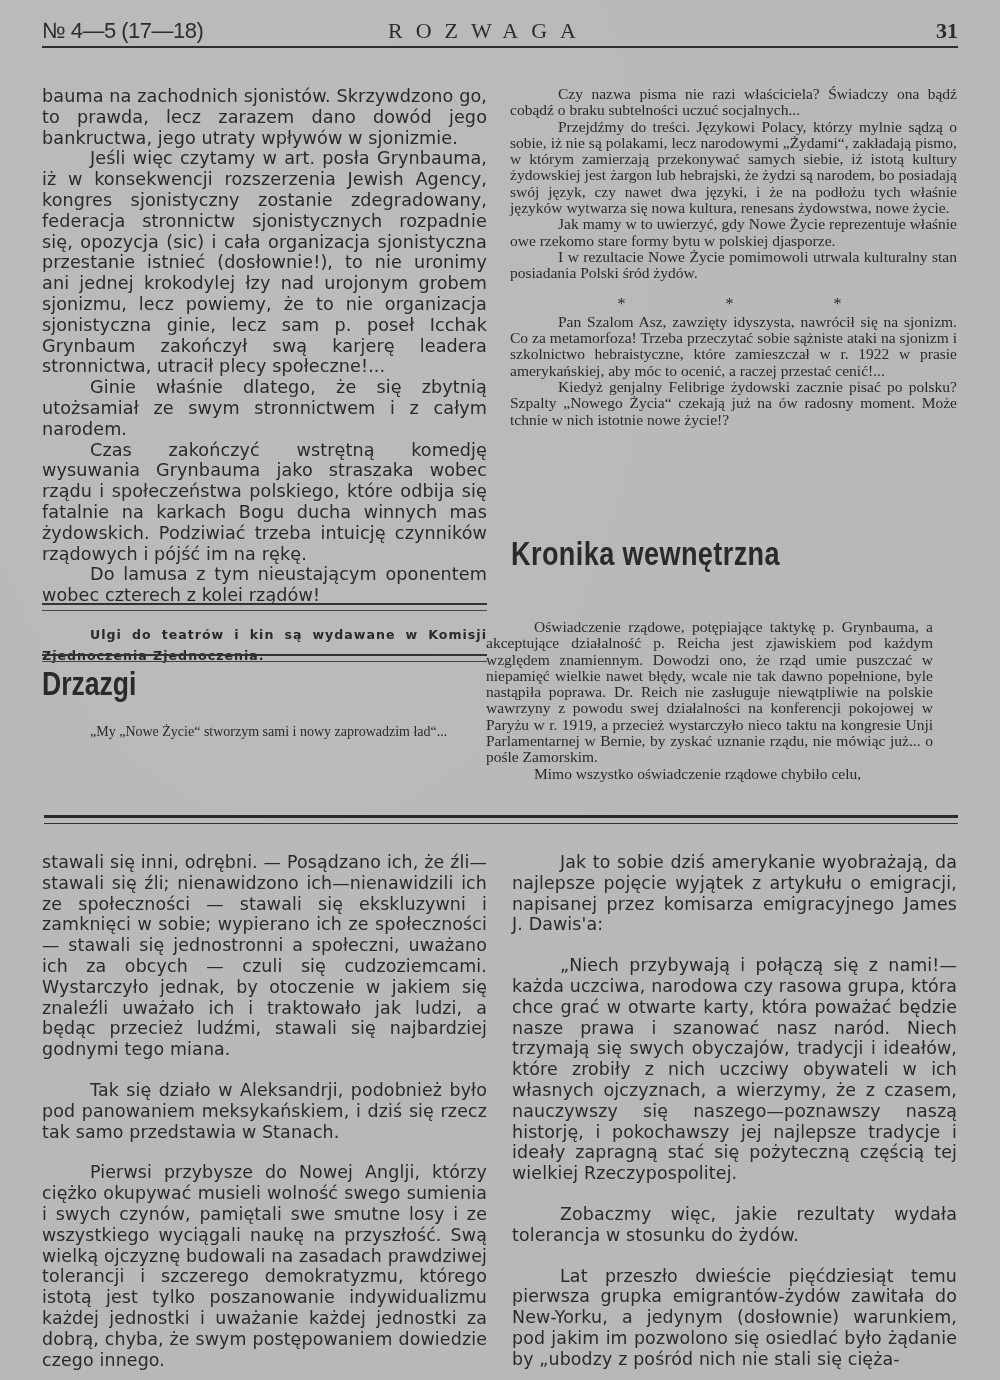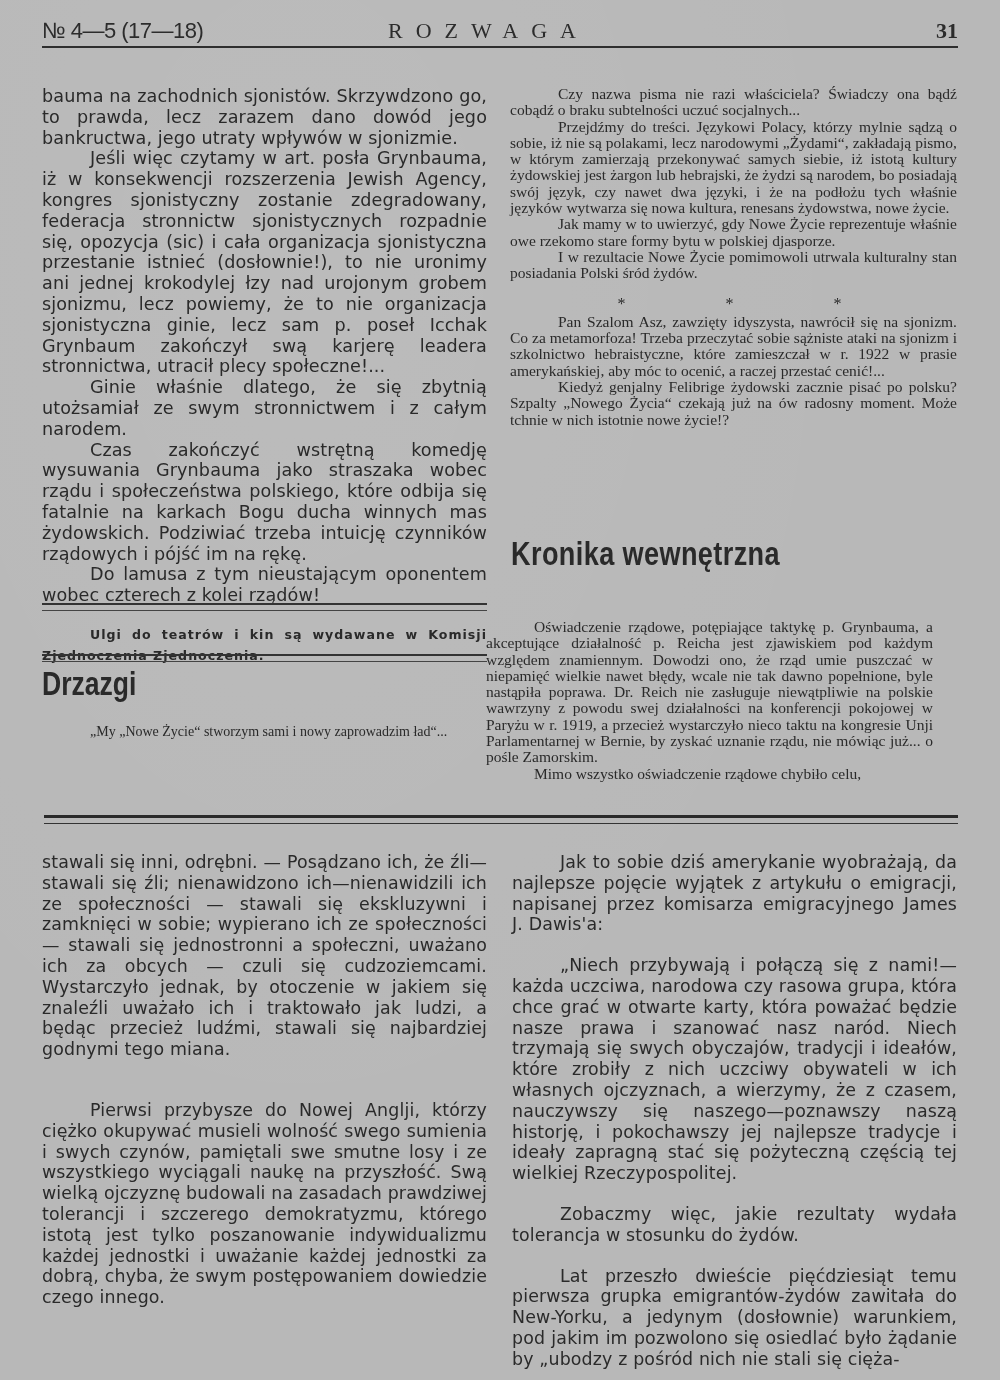--- a/index.html
+++ b/index.html
@@ -114,20 +114,21 @@
   <div class="col serif" id="c2b">
     <p class="indent">Oświadczenie rządowe, potępiające taktykę p. Grynbauma, a akceptujące działalność p. Reicha jest zjawiskiem pod każdym względem znamiennym. Dowodzi ono, że rząd umie puszczać w niepamięć wielkie nawet błędy, wcale nie tak dawno popełnione, byle nastąpiła poprawa. Dr. Reich nie zasługuje niewątpliwie na polskie wawrzyny z powodu swej działalności na konferencji pokojowej w Paryżu w r. 1919, a przecież wystarczyło nieco taktu na kongresie Unji Parlamentarnej w Bernie, by zyskać uznanie rządu, nie mówiąc już... o pośle Zamorskim.</p>
     <p class="indent">Mimo wszystko oświadczenie rządowe chybiło celu,</p>
   </div>
 
   <div class="mid-rule"></div>
 
   <div class="col sans" id="c3">
     <p>stawali się inni, odrębni. — Posądzano ich, że źli—stawali się źli; nienawidzono ich—nienawidzili ich ze społeczności — stawali się ekskluzywni i zamknięci w sobie; wypierano ich ze społeczności — stawali się jednostronni a społeczni, uważano ich za obcych — czuli się cudzoziemcami. Wystarczyło jednak, by otoczenie w jakiem się znaleźli uważało ich i traktowało jak ludzi, a będąc przecież ludźmi, stawali się najbardziej godnymi tego miana.</p>
     <div class="gap"></div>
+    <p class="indent">Tak się działo w Aleksandrji, podobnież było pod panowaniem meksykańskiem, i dziś się rzecz tak samo przedstawia w Stanach.</p>
     <div class="gap"></div>
     <p class="indent">Pierwsi przybysze do Nowej Anglji, którzy ciężko okupywać musieli wolność swego sumienia i swych czynów, pamiętali swe smutne losy i ze wszystkiego wyciągali naukę na przyszłość. Swą wielką ojczyznę budowali na zasadach prawdziwej tolerancji i szczerego demokratyzmu, którego istotą jest tylko poszanowanie indywidualizmu każdej jednostki i uważanie każdej jednostki za dobrą, chyba, że swym postępowaniem dowiedzie czego innego.</p>
   </div>
 
   <div class="col sans" id="c4">
     <p class="indent">Jak to sobie dziś amerykanie wyobrażają, da najlepsze pojęcie wyjątek z artykułu o emigracji, napisanej przez komisarza emigracyjnego James J. Dawis'a:</p>
     <div class="gap"></div>
     <p class="indent">„Niech przybywają i połączą się z nami!— każda uczciwa, narodowa czy rasowa grupa, która chce grać w otwarte karty, która poważać będzie nasze prawa i szanować nasz naród. Niech trzymają się swych obyczajów, tradycji i ideałów, które zrobiły z nich uczciwy obywateli w ich własnych ojczyznach, a wierzymy, że z czasem, nauczywszy się naszego—poznawszy naszą historję, i pokochawszy jej najlepsze tradycje i ideały zapragną stać się pożyteczną częścią tej wielkiej Rzeczypospolitej.</p>
     <div class="gap"></div>
     <p class="indent">Zobaczmy więc, jakie rezultaty wydała tolerancja w stosunku do żydów.</p>

